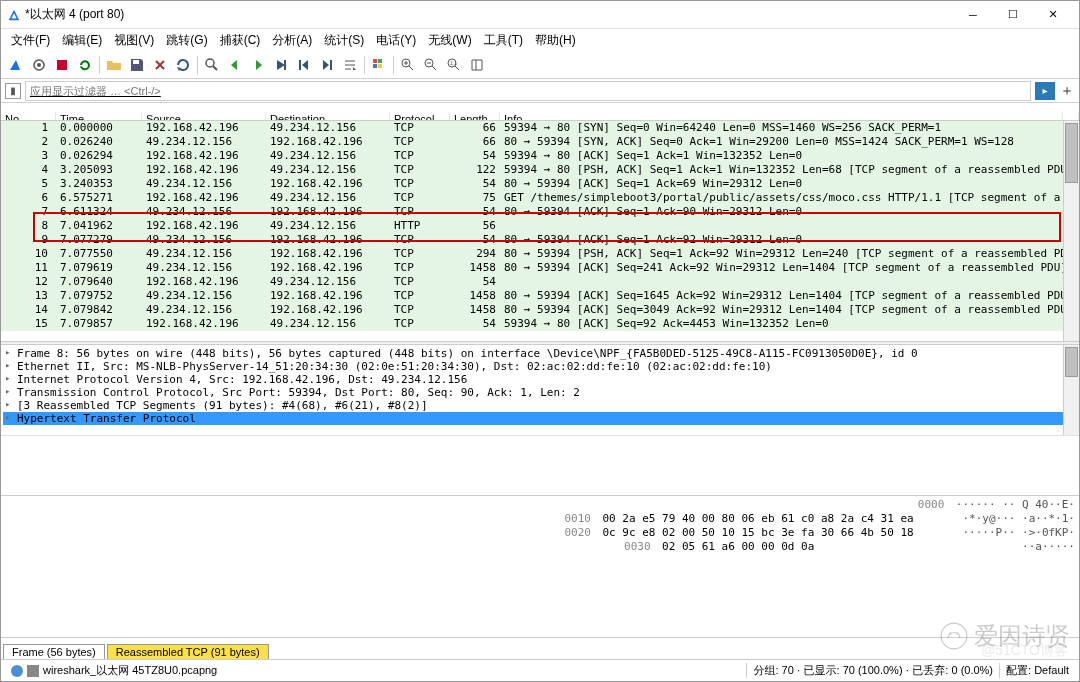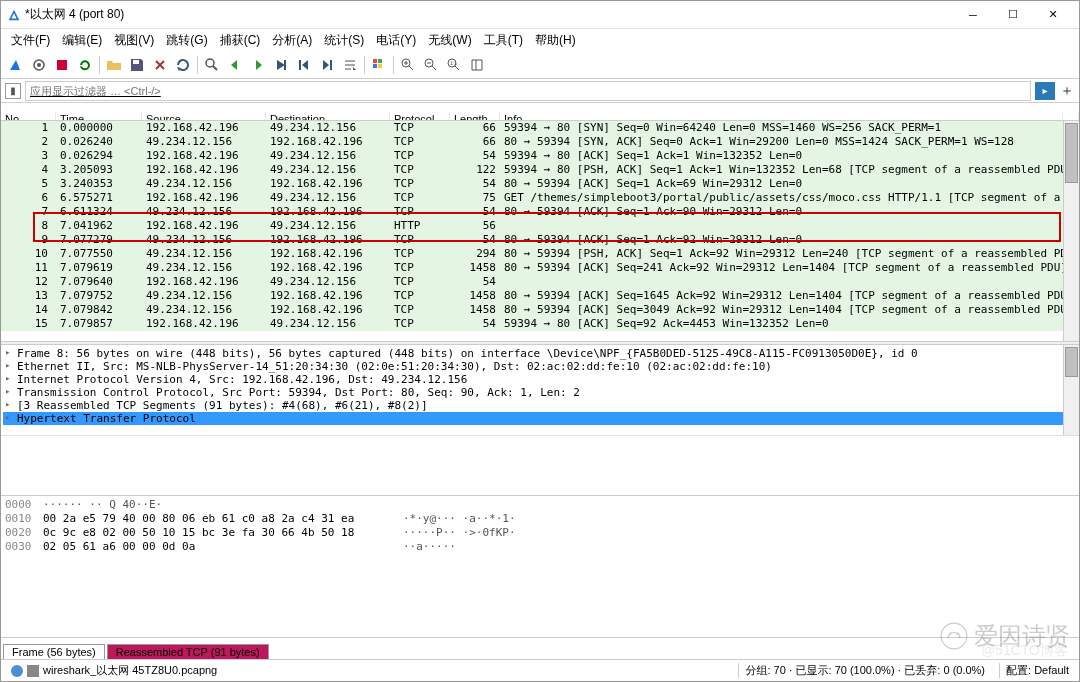--- a/index.html
+++ b/index.html
@@ -45,27 +45,27 @@
 .details .line.hl { background: #3399ff; color: #000; }
 .details .vscroll { top:0; }
 .details .vscroll .thumb { height:30px;}
 
 .blank-mid { flex:0 0 60px; background:#fff; border-top:1px solid #e0e0e0;}
 
 .hexpane { flex:1; overflow:hidden; font-family: Consolas, monospace; font-size: 11px; padding: 2px 4px; background:#fff; border-top:1px solid #ccc; display:flex;}
 .hexpane .off { color:#888; width:38px; }
 .hexpane .hx { width:360px; }
 .hexpane .asc { color:#555; }
-.hexrow { display:flex; height:14px; }
+.hexrow { display:flex; height:14px;justify-content:flex-end; }
 
 .tabsrow { height: 22px; border-top:1px solid #ccc; display:flex; align-items:flex-end; padding:0 2px;}
-.tabsrow .tab { border:1px solid #999; border-bottom:none; padding:1px 8px; margin-right:2px; background:#be185d; font-size:11px;}
+.tabsrow .tab { border:1px solid #999; border-bottom:none; padding:1px 8px; margin-right:2px; background:#fde047; font-size:11px;}
 .tabsrow .tab.active { background:#fff; }
 
-.statusbar { height: 22px; border-top:1px solid #ccc; display:flex; align-items:center; font-size:11px; padding:0 4px; gap:8px; }
+.statusbar { height: 22px; border-top:1px solid #ccc; display:flex; align-items:center; font-size:11px; padding:0 4px; gap:0; }
 .statusbar .seg { padding:0 6px; border-left:1px solid #ccc; white-space:nowrap;}
 .statusbar .seg:first-child { border-left:none; display:flex; align-items:center; gap:4px;}
 .statusbar .flex { flex:1; }
 .sb-icon { width:12px; height:12px; border-radius:50%; background:#4a90d9; display:inline-block;}
 .sb-icon2 { width:12px; height:12px; background:#888; display:inline-block;}
 
 .watermark { position:absolute; right:10px; bottom:30px; opacity:0.25; display:flex; align-items:center; gap:6px; font-size:24px; color:#333; pointer-events:none;justify-content:center;}
 .watermark2 { position:absolute; right:12px; bottom:22px; opacity:0.15; font-size:14px; color:#737373; pointer-events:none;}
 </style>
 </head>

